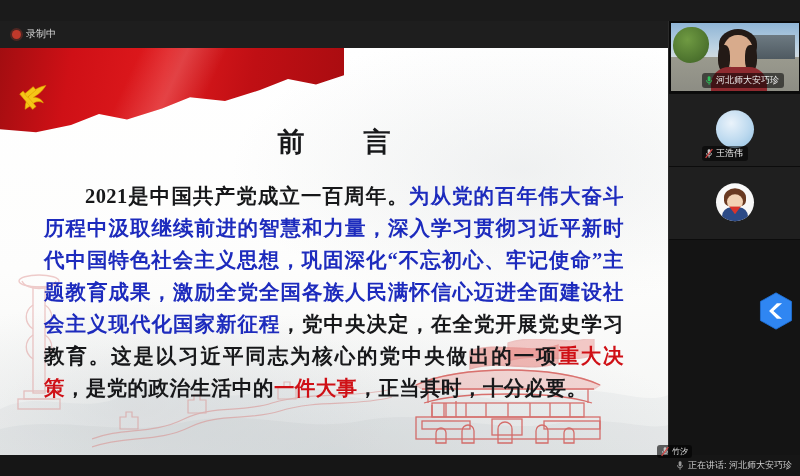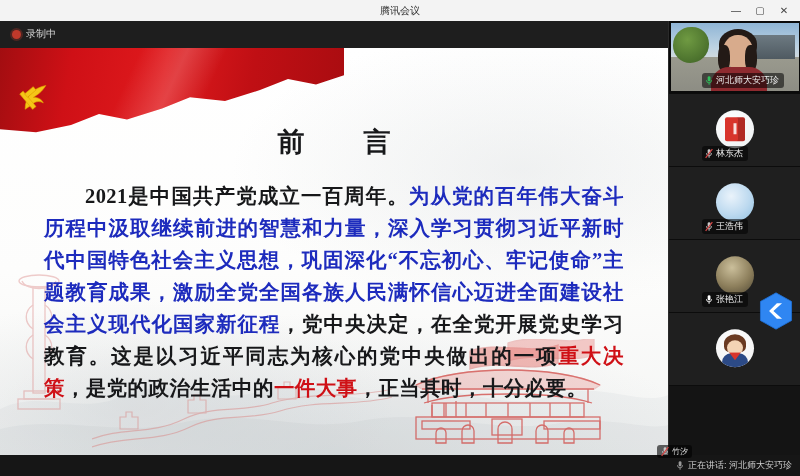--- a/index.html
+++ b/index.html
@@ -133,28 +133,20 @@
   .speaking .txt{font-size:9px;color:#cfcfcf;white-space:nowrap;}
   .mini-chip{position:absolute;right:100px;top:-14px;display:flex;align-items:flex-start;gap:3px;
       background:rgba(0,0,0,.6);padding:1px 4px;border-radius:3px;}
   .mini-chip .txt{font-size:8px;color:#ddd;}
 </style>
 </head>
 <body>
 
 <div class="app">
 
-  <div class="titlebar">
-    <div class="tb-title">腾讯会议</div>
-    <div class="wbtns">
-      <div class="wbtn">—</div>
-      <div class="wbtn">▢</div>
-      <div class="wbtn close">✕</div>
-    </div>
-  </div>
 
   <div class="stage">
 
     <div class="recbar">
       <div class="recording">
         <span class="rec-dot"></span>
         <span class="rec-label">录制中</span>
       </div>
     </div>
 
@@ -260,61 +252,34 @@
         <svg class="mic" viewBox="0 0 12 16">
           <rect x="4" y="1.5" width="4.2" height="8" rx="2.1" fill="#2fbf5b"></rect>
           <path d="M2.2 7.5 a3.8 4 0 0 0 7.6 0" fill="none" stroke="#2fbf5b" stroke-width="1.3"></path>
           <rect x="5.4" y="11.4" width="1.4" height="3" fill="#2fbf5b"></rect>
         </svg>
         <span class="nm">河北师大安巧珍</span>
       </div>
     </div>
 
 
-    <div class="tile">
-      <div class="avatar av-book">
-        <span class="book-glyph">
-          <span class="book-band"></span>
-        </span>
-      </div>
-      <div class="chip">
-        <svg class="mic" viewBox="0 0 12 16">
-          <rect x="4" y="1.5" width="4.2" height="8" rx="2.1" fill="#c9c9c9"></rect>
-          <path d="M2.2 7.5 a3.8 4 0 0 0 7.6 0" fill="none" stroke="#c9c9c9" stroke-width="1.3"></path>
-          <rect x="5.4" y="11.4" width="1.4" height="3" fill="#c9c9c9"></rect>
-          <line x1="1" y1="14.6" x2="11" y2="1.4" stroke="#d64545" stroke-width="1.8"></line>
-        </svg>
-        <span class="nm">林东杰</span>
-      </div>
-    </div>
 
     <div class="tile">
       <div class="avatar av-earth"></div>
       <div class="chip">
         <svg class="mic" viewBox="0 0 12 16">
           <rect x="4" y="1.5" width="4.2" height="8" rx="2.1" fill="#c9c9c9"></rect>
           <path d="M2.2 7.5 a3.8 4 0 0 0 7.6 0" fill="none" stroke="#c9c9c9" stroke-width="1.3"></path>
           <rect x="5.4" y="11.4" width="1.4" height="3" fill="#c9c9c9"></rect>
           <line x1="1" y1="14.6" x2="11" y2="1.4" stroke="#d64545" stroke-width="1.8"></line>
         </svg>
         <span class="nm">王浩伟</span>
       </div>
     </div>
 
-    <div class="tile">
-      <div class="avatar av-photo"></div>
-      <div class="chip">
-        <svg class="mic" viewBox="0 0 12 16">
-          <rect x="4" y="1.5" width="4.2" height="8" rx="2.1" fill="#ffffff"></rect>
-          <path d="M2.2 7.5 a3.8 4 0 0 0 7.6 0" fill="none" stroke="#ffffff" stroke-width="1.3"></path>
-          <rect x="5.4" y="11.4" width="1.4" height="3" fill="#ffffff"></rect>
-        </svg>
-        <span class="nm">张艳江</span>
-      </div>
-    </div>
 
     <div class="tile">
       <div class="avatar av-girl">
         <span class="girl-hair"></span>
         <span class="girl-face"></span>
         <span class="girl-body"></span>
         <span class="girl-scarf"></span>
       </div>
     </div>
   </div>

